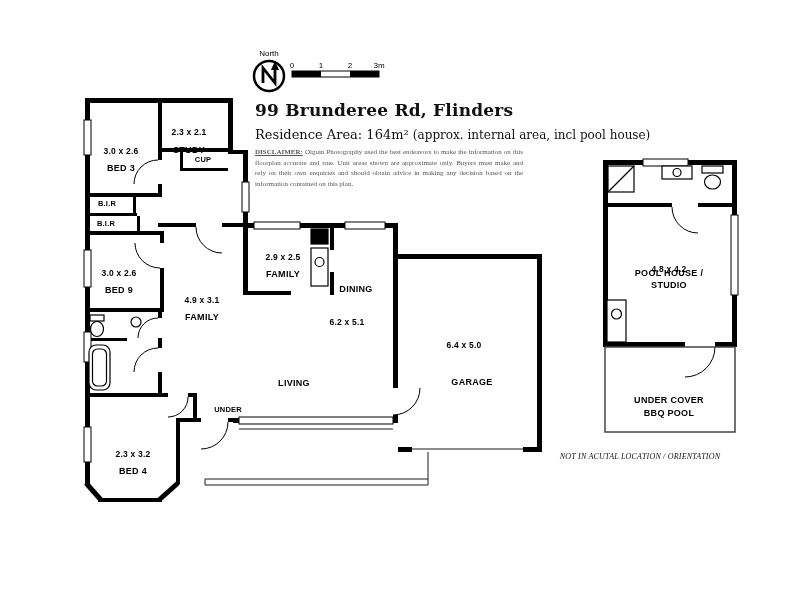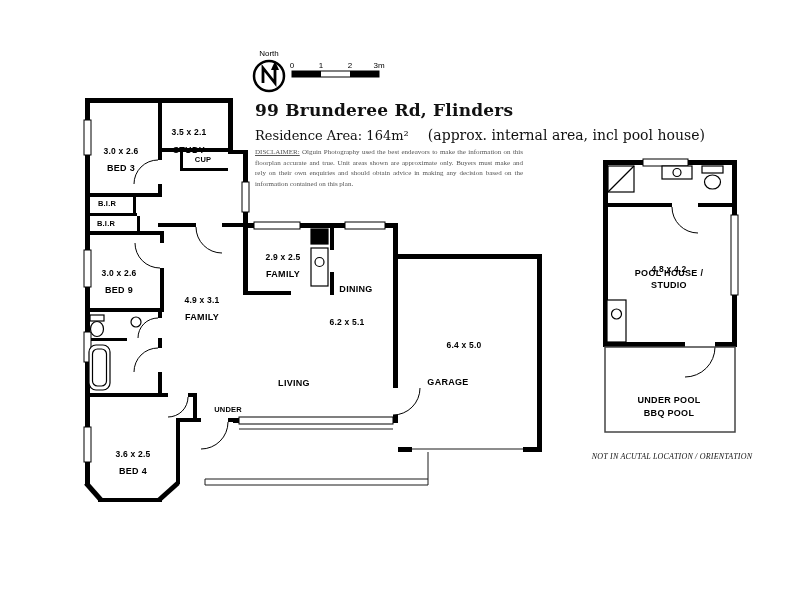--- a/index.html
+++ b/index.html
@@ -7,24 +7,24 @@
           font-family:"Liberation Sans",sans-serif;}
   svg{position:absolute;left:0;top:0;}
   .lbl{position:absolute;transform:translate(-50%,-50%);white-space:nowrap;color:#000;}
   .room-name{font:bold 9px "Liberation Sans",sans-serif;letter-spacing:.3px;margin-top:31px;}
   .room-dims{font:bold 8.5px "Liberation Sans",sans-serif;letter-spacing:.2px;}
   .room-small{font:bold 7.5px "Liberation Sans",sans-serif;letter-spacing:.2px;}
   .tick{font:8px "Liberation Sans",sans-serif;}
   .north-lbl{font:8px "Liberation Sans",sans-serif;}
   .title{position:absolute;left:255px;top:100px;font:bold 17px "DejaVu Serif",serif;color:#111;letter-spacing:.2px;}
   .area-line{position:absolute;left:255px;top:127px;font:13px "DejaVu Serif",serif;color:#111;}
-  .area-note{font-size:14px;margin-left:15px;}
+  .area-note{font-size:12px;}
   .disclaimer{position:absolute;left:255px;top:147px;width:268px;font:7px "Liberation Serif",serif;
               color:#555;line-height:1.5;text-align:justify;}
-  .disclaimer .u{text-decoration:underline;}
+  .disclaimer .u{text-decoration:underline;font-weight:bold;}
   .footnote{position:absolute;transform:translate(-50%,-50%);font:italic 8px "Liberation Serif",serif;
             color:#111;letter-spacing:.2px;white-space:nowrap;}
 </style>
 </head>
 <body>
 
 <div id="canvas">
 
   <svg width="800" height="600" viewBox="0 0 800 600">
 
@@ -203,50 +203,50 @@
   </div>
 
   <div class="disclaimer">
     <span class="u">DISCLAIMER:</span><span> Olguin Photography used the best endeavors to make the information on this floorplan accurate and true. Unit areas shown are approximate only. Buyers must make and rely on their own enquiries and should obtain advice in making any decision based on the information contained on this plan.</span>
   </div>
 
   <div class="lbl room-name" style="left:121px;top:137px">BED 3</div>
   <div class="lbl room-dims" style="left:121px;top:151px">3.0 x 2.6</div>
 
   <div class="lbl room-name" style="left:189px;top:119px">STUDY</div>
-  <div class="lbl room-dims" style="left:189px;top:132px">3.5 x 2.1</div>
+  <div class="lbl room-dims" style="left:189px;top:132px">2.3 x 2.1</div>
 
   <div class="lbl room-small" style="left:203px;top:159px">CUP</div>
   <div class="lbl room-small" style="left:107px;top:203px">B.I.R</div>
   <div class="lbl room-small" style="left:106px;top:223px">B.I.R</div>
 
   <div class="lbl room-name" style="left:119px;top:259px">BED 9</div>
   <div class="lbl room-dims" style="left:119px;top:273px">3.0 x 2.6</div>
 
   <div class="lbl room-name" style="left:283px;top:243px">FAMILY</div>
   <div class="lbl room-dims" style="left:283px;top:257px">2.9 x 2.5</div>
 
   <div class="lbl room-name" style="left:356px;top:258px">DINING</div>
 
   <div class="lbl room-name" style="left:202px;top:286px">FAMILY</div>
   <div class="lbl room-dims" style="left:202px;top:300px">4.9 x 3.1</div>
 
   <div class="lbl room-dims" style="left:347px;top:322px">6.2 x 5.1</div>
   <div class="lbl room-name" style="left:294px;top:352px">LIVING</div>
 
-  <div class="lbl room-name" style="left:448px;top:351px">GARAGE</div>
+  <div class="lbl room-name" style="left:472px;top:351px">GARAGE</div>
   <div class="lbl room-dims" style="left:464px;top:345px">6.4 x 5.0</div>
 
   <div class="lbl room-small" style="left:228px;top:409px">UNDER</div>
 
   <div class="lbl room-name" style="left:133px;top:440px">BED 4</div>
-  <div class="lbl room-dims" style="left:133px;top:454px">3.6 x 2.5</div>
+  <div class="lbl room-dims" style="left:133px;top:454px">2.3 x 3.2</div>
 
   <div class="lbl room-name" style="left:669px;top:242px">POOL HOUSE /</div>
   <div class="lbl room-name" style="left:669px;top:254px">STUDIO</div>
   <div class="lbl room-dims" style="left:669px;top:269px">4.8 x 4.2</div>
 
-  <div class="lbl room-name" style="left:669px;top:369px">UNDER POOL</div>
+  <div class="lbl room-name" style="left:669px;top:369px">UNDER COVER</div>
   <div class="lbl room-name" style="left:669px;top:382px">BBQ POOL</div>
 
-  <div class="footnote" style="left:672px;top:456px">NOT IN ACUTAL LOCATION / ORIENTATION</div>
+  <div class="footnote" style="left:640px;top:456px">NOT IN ACUTAL LOCATION / ORIENTATION</div>
 
 </div>
 
 </body></html>

